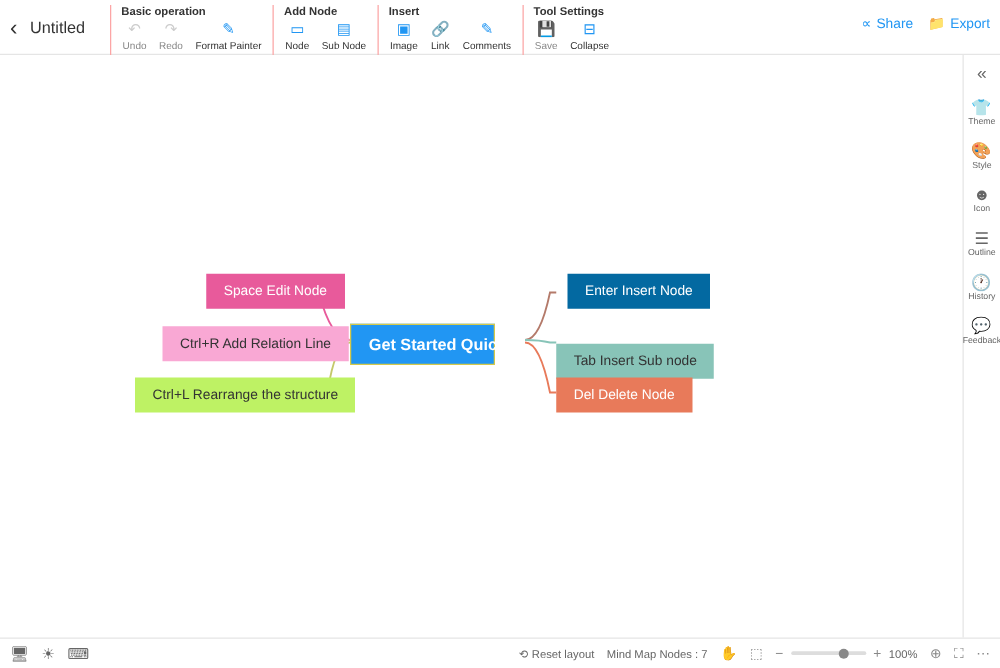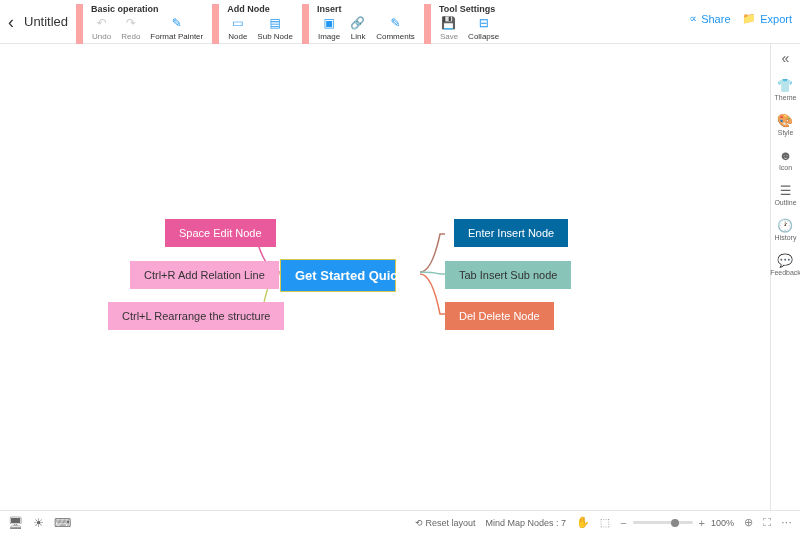--- a/index.html
+++ b/index.html
@@ -1,20 +1,20 @@
 <!DOCTYPE html>
 <html><head>
 <meta charset="utf-8">
 <style>
 *{margin:0;padding:0;box-sizing:border-box;font-family:Arial,sans-serif}
 body{width:800px;height:534px;overflow:hidden;background:#fff;position:relative}
 .topbar{height:44px;border-bottom:1px solid #e5e5e5;display:flex;align-items:flex-start;padding:4px 8px 0 8px;position:relative}
 .back-arrow{font-size:18px;color:#333;margin-right:10px;margin-top:8px;cursor:pointer}
-.doc-title{font-size:13px;color:#333;margin-top:10px;margin-right:8px}
-.tool-group{border-left:7px solid #fca5a5;padding:0 6px;height:40px}
+.doc-title{font-size:13px;color:#333;margin-top:10px;margin-right:20px}
+.tool-group{border-left:1px solid #fca5a5;padding:0 6px;height:40px}
 .tool-group-title{font-size:9px;font-weight:bold;color:#333;margin-bottom:2px;padding-left:2px}
 .tool-row{display:flex;gap:4px}
 .tool-btn{display:flex;flex-direction:column;align-items:center;cursor:pointer;padding:0 3px}
 .tool-icon{width:16px;height:14px;display:flex;align-items:center;justify-content:center;font-size:12px}
 .tool-label{font-size:8px;color:#888;margin-top:2px;white-space:nowrap}
 .tool-label.active{color:#333}
 .blue{color:#2196f3}
 .gray{color:#ccc}
 .top-right{position:absolute;right:8px;top:12px;display:flex;gap:12px;align-items:center}
 .share-btn,.export-btn{display:flex;align-items:center;gap:4px;font-size:11px;color:#2196f3;cursor:pointer}
@@ -34,23 +34,23 @@
 .node-count{color:#666}
 .zoom-ctrl{display:flex;align-items:center;gap:6px}
 .zoom-slider{width:60px;height:3px;background:#ddd;position:relative;border-radius:2px}
 .zoom-thumb{position:absolute;width:8px;height:8px;background:#888;border-radius:50%;top:-2.5px;left:38px;cursor:pointer}
 .bb-icon{cursor:pointer;font-size:11px;color:#888}
 
 .node{position:absolute;padding:8px 14px;font-size:11px;color:#333;text-align:right;white-space:nowrap}
 .center-node{background:#2196f3;color:#fff;font-weight:bold;font-size:13px;border:1px solid #d4c94a;left:280px;top:215px;width:116px}
 .n-pink{background:#e85a9b;color:#fff;left:165px;top:175px}
 .n-salmon{background:#f9a8d4;left:130px;top:217px}
-.n-olive{background:#f9a8d4;left:108px;top:258px}
+.n-olive{background:#bef264;left:108px;top:258px}
 .n-brown{background:#0369a1;color:#fff;left:454px;top:175px}
-.n-teal{background:#88c4b8;left:445px;top:217px}
+.n-teal{background:#88c4b8;left:445px;top:231px}
 .n-coral{background:#e87a5a;color:#fff;left:445px;top:258px}
 svg.connectors{position:absolute;top:0;left:0;width:100%;height:100%;pointer-events:none}
 </style>
 </head>
 <body>
 
 <div class="topbar">
   <span class="back-arrow">‹</span>
   <span class="doc-title">Untitled</span>
 

